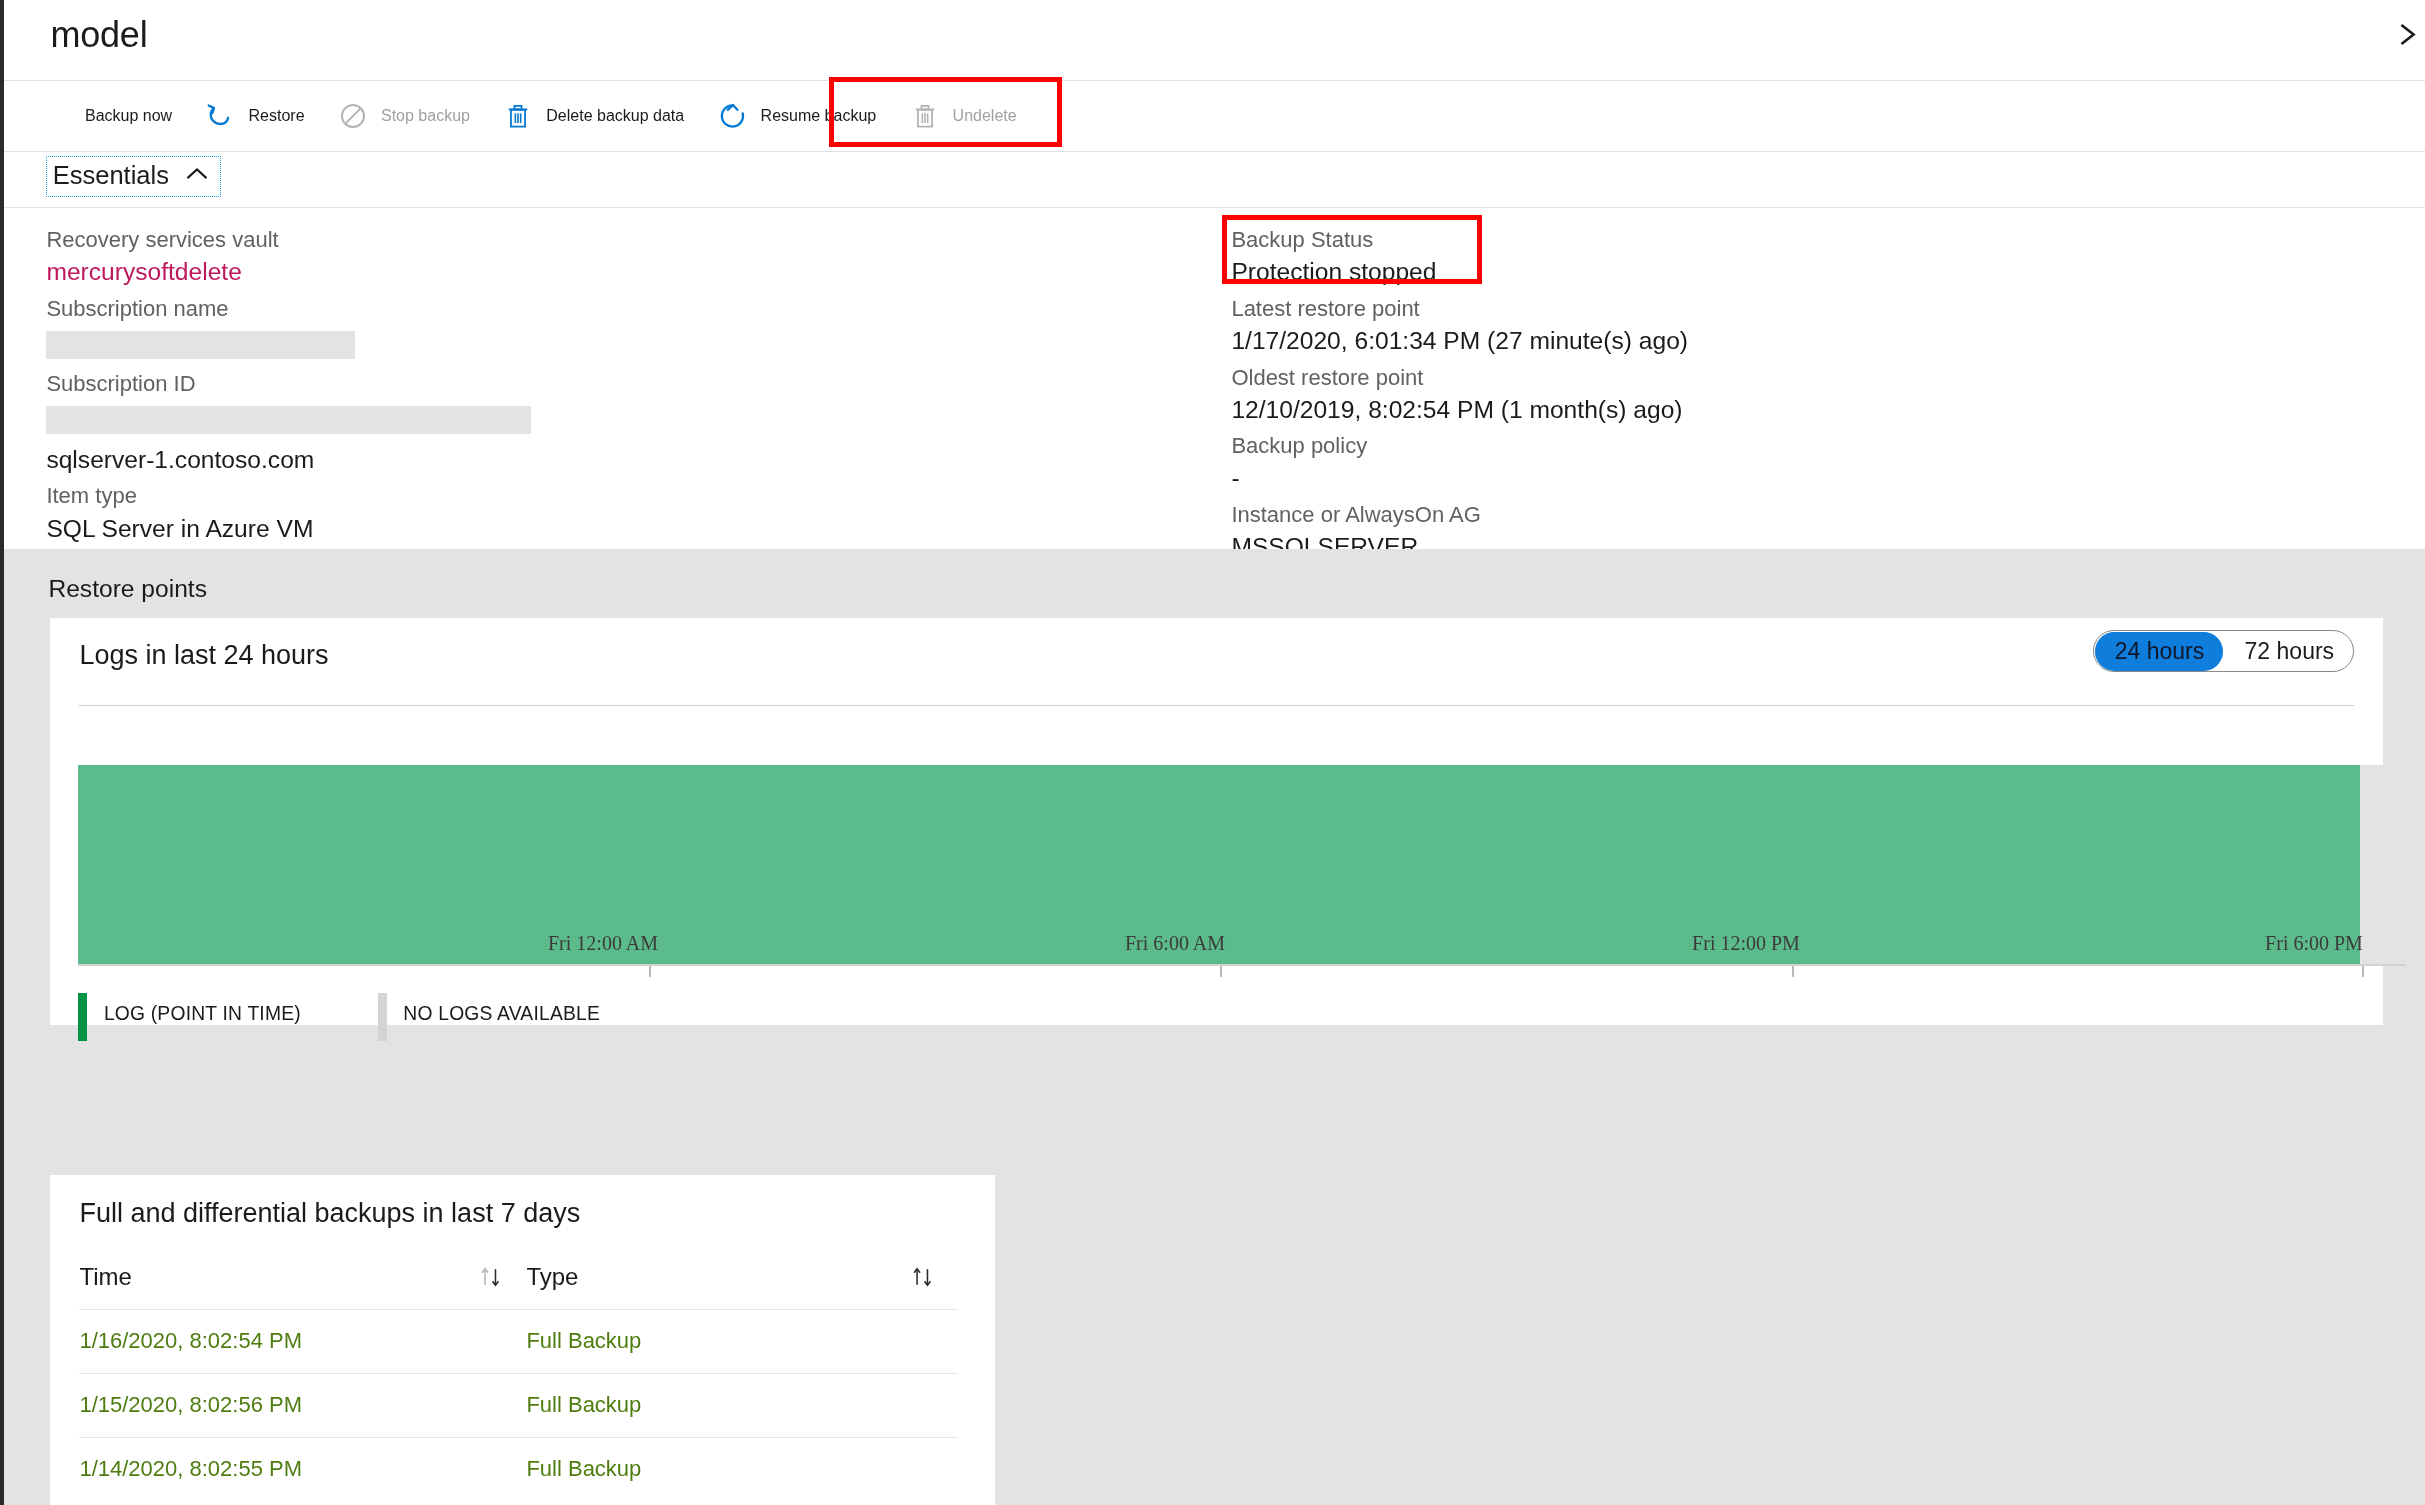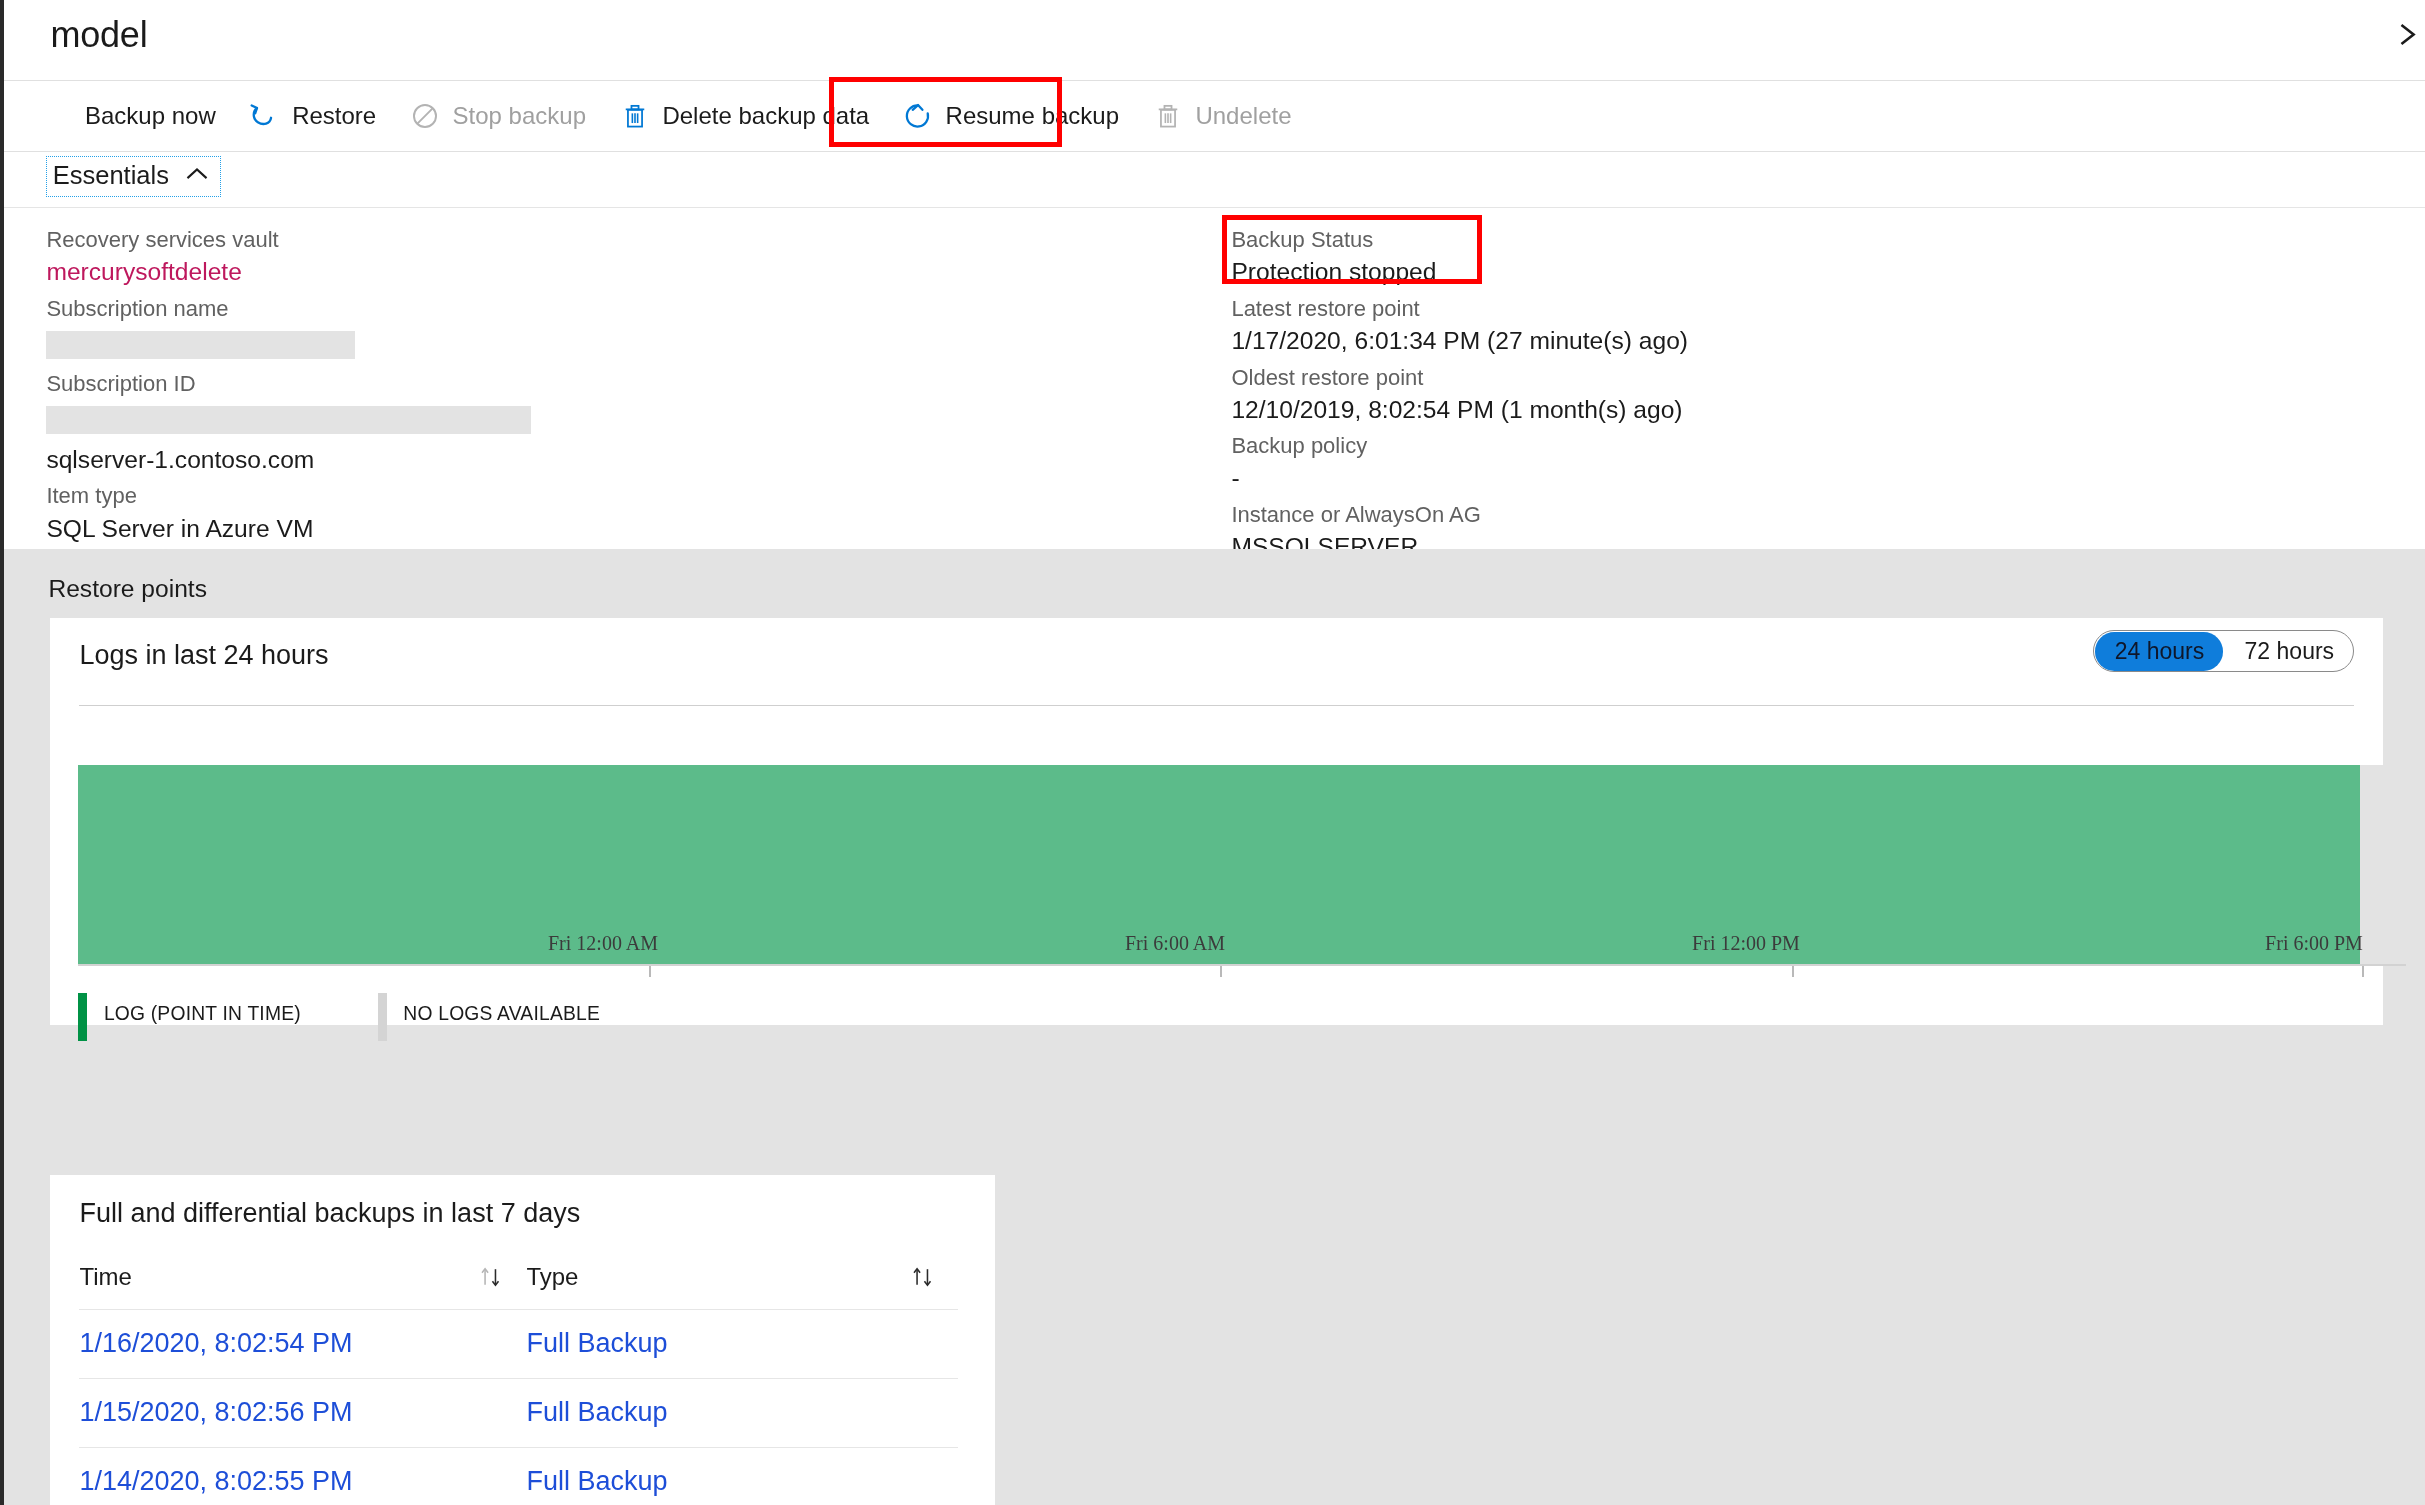--- a/index.html
+++ b/index.html
@@ -63,21 +63,21 @@
     box-sizing: border-box;
     display: flex;
     align-items: center;
     padding-left: 63px;
   }
   .cmd {
     display: flex;
     align-items: center;
     height: 55px;
     padding: 0 16px;
-    font-size: 24px;
+    font-size: 16px;
     color: #1b1b1b;
     white-space: nowrap;
     cursor: pointer;
     background: transparent;
     border: none;
     font-family: "Liberation Sans", sans-serif;
   }
   .cmd.disabled { color: #a0a0a0; cursor: default; }
   .cmd .ico {
     display: inline-flex;
@@ -325,22 +325,22 @@
     vertical-align: bottom;
   }
   table.bk th.c1 { width: 447px; }
   table.bk th .th-inner {
     display: flex;
     align-items: center;
     justify-content: space-between;
     padding-right: 19.3px;
   }
   table.bk td {
-    font-size: 27px;
-    color: #1d4ed8;
+    font-size: 22px;
+    color: #4d7c0f;
     padding: 18.5px 0 18.5px 0;
     border-top: 0.9px solid #e6e6e6;
   }
   .sort-ico { display: inline-flex; cursor: pointer; }
 </style>
 </head>
 <body>
 
 <div id="screen">
 

